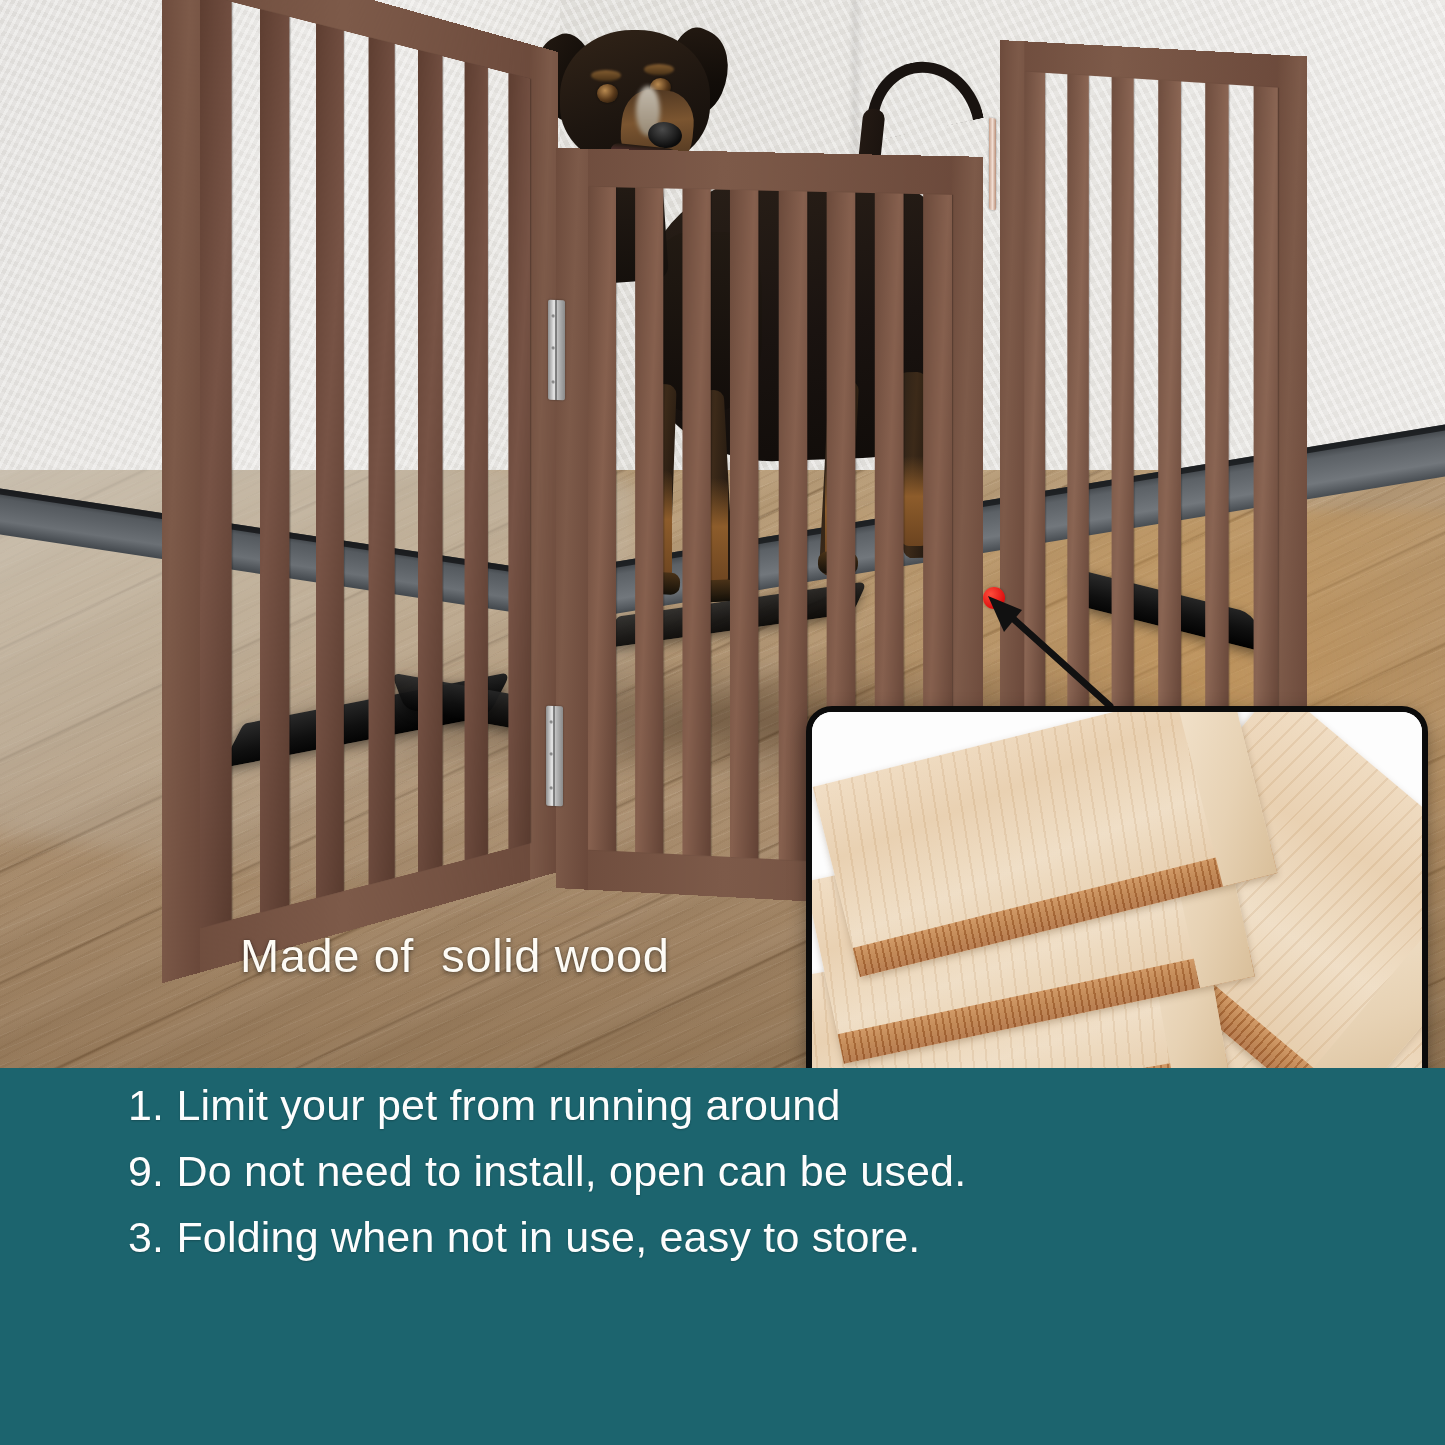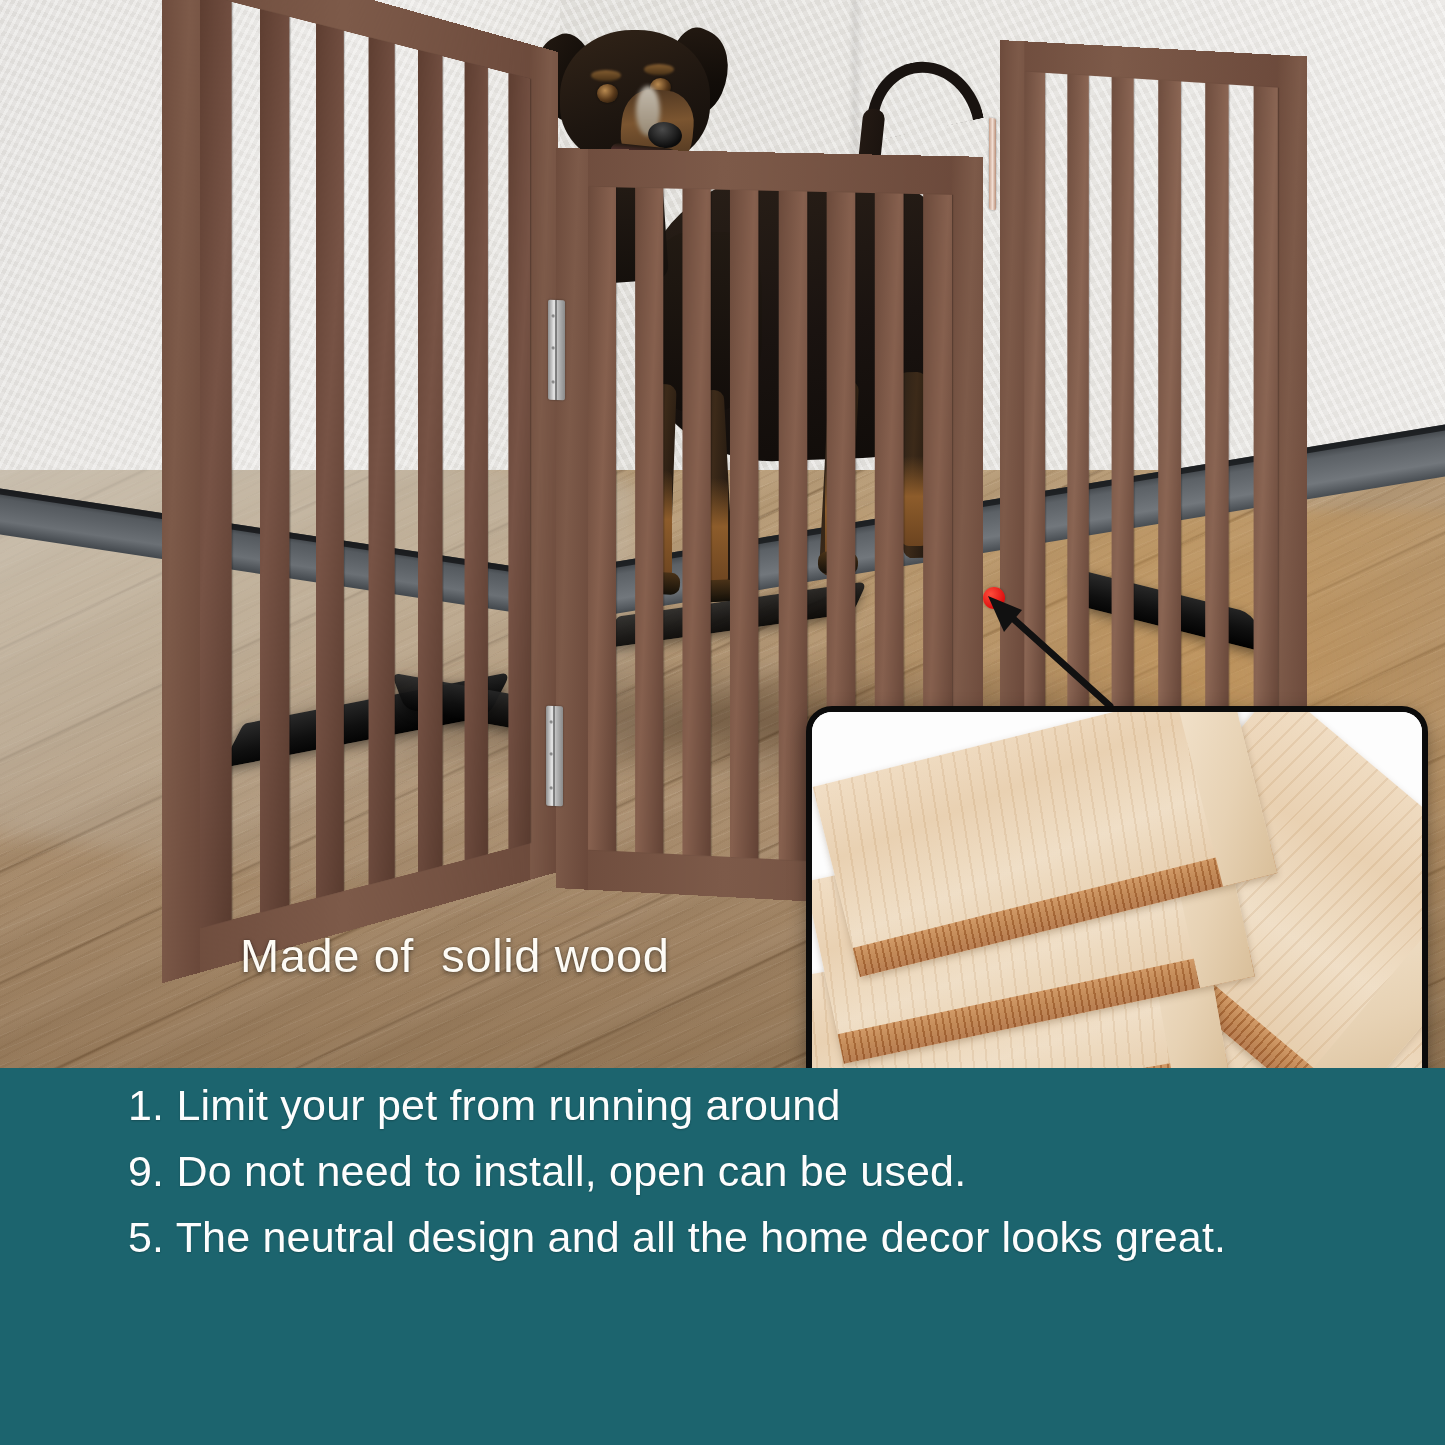--- a/index.html
+++ b/index.html
@@ -522,17 +522,17 @@
           <div class="endgrain"></div>
         </div>
     </div>
 
   </div>
 
   <div class="band" style="background: rgb(28, 100, 110);">
     <div class="bullets">
       <p class="bullet">1. Limit your pet from running around</p>
       <p class="bullet">9. Do not need to install, open can be used.</p>
-      <p class="bullet">5. The neutral design and all the home decor looks great.</p>
+      <p class="bullet">3. Folding when not in use, easy to store.</p>
     </div>
   </div>
 
 </div>
 
 </body></html>

